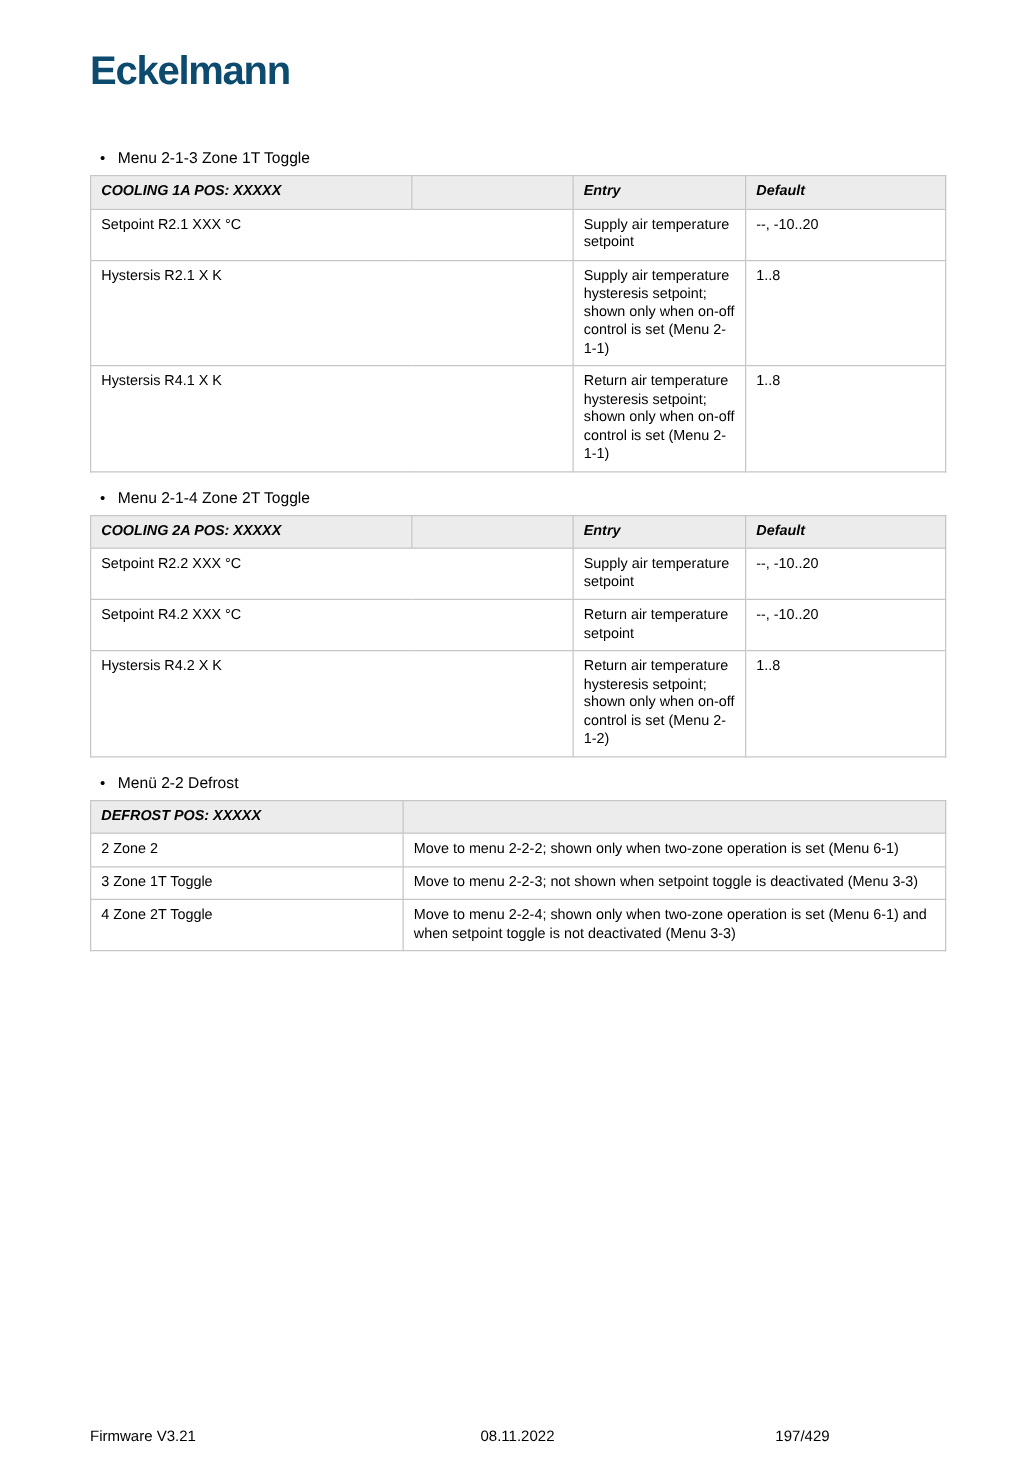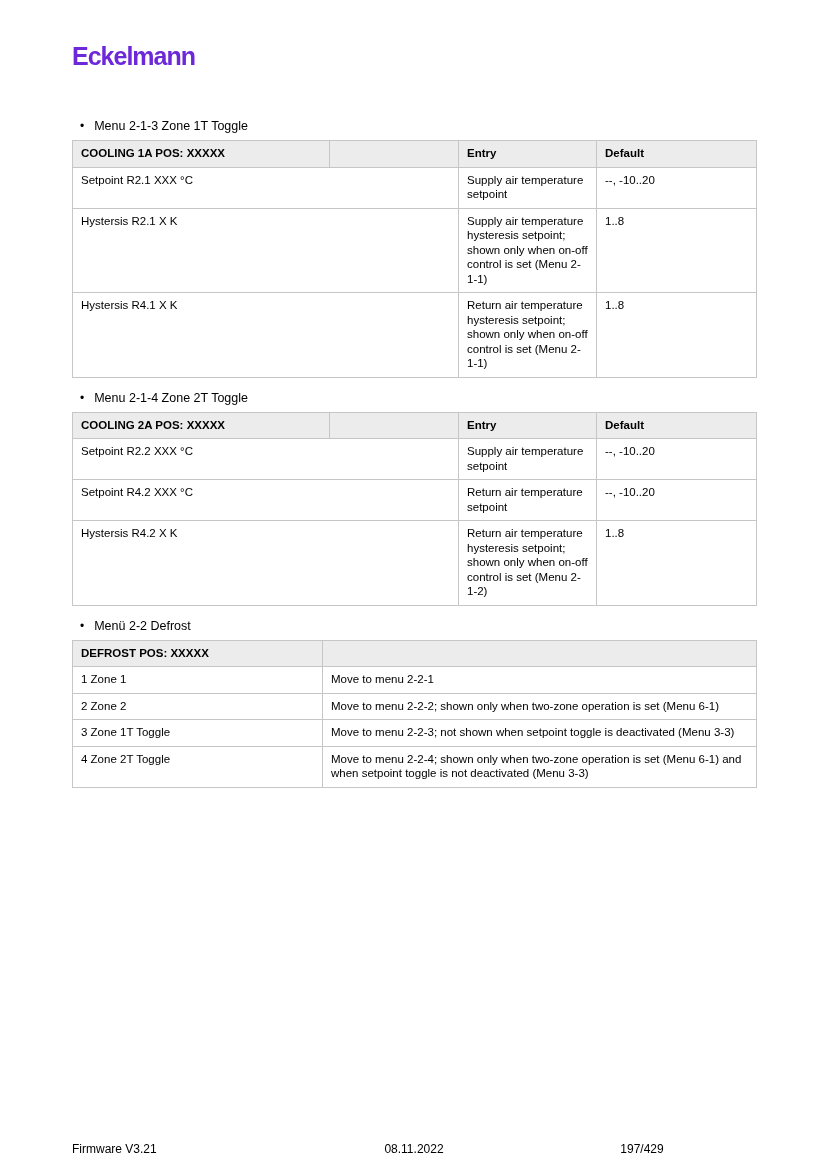--- a/index.html
+++ b/index.html
@@ -7,24 +7,24 @@
   body { font-family: "Liberation Sans", sans-serif; color: #000; }
   .page {
     position: relative;
     width: 827px;
     height: 1169px;
     background: #fff;
     overflow: hidden;
   }
   .logo {
     margin: 38px 0 0 72px;
-    font-size: 25px;
+    font-size: 32px;
     font-weight: bold;
     letter-spacing: -1px;
-    color: #6d28d9;
+    color: #0c4a6e;
     line-height: 36px;
   }
   .content { margin-left: 72px; width: 684px; }
   .section-heading {
     display: flex;
     align-items: baseline;
     font-size: 12.5px;
     line-height: 17px;
     color: #000;
     margin-top: 12px;
@@ -45,20 +45,21 @@
     vertical-align: top;
     text-align: left;
     padding: 5px 8px 6px 8px;
     font-weight: normal;
     word-wrap: break-word;
   }
   thead th {
     background: #ececec;
     font-weight: bold;
     height: 25px;
+    font-style: italic;
   }
   .row-min { height: 25px; }
   .footer {
     position: absolute;
     top: 1142px;
     left: 72px;
     width: 684px;
     display: flex;
     font-size: 12px;
     line-height: 15px;
@@ -162,24 +163,20 @@
           <col style="width:434px">
         </colgroup>
       <thead>
         <tr>
           <th>DEFROST POS: XXXXX</th>
           <th></th>
         </tr>
       </thead>
       <tbody>
         <tr class="row-min">
-          <td>1 Zone 1</td>
-          <td>Move to menu 2-2-1</td>
-        </tr>
-        <tr class="row-min">
           <td>2 Zone 2</td>
           <td>Move to menu 2-2-2; shown only when two-zone operation is set (Menu 6-1)</td>
         </tr>
         <tr class="row-min">
           <td>3 Zone 1T Toggle</td>
           <td>Move to menu 2-2-3; not shown when setpoint toggle is deactivated (Menu 3-3)</td>
         </tr>
         <tr class="row-min">
           <td>4 Zone 2T Toggle</td>
           <td>Move to menu 2-2-4; shown only when two-zone operation is set (Menu 6-1) and when setpoint toggle is not deactivated (Menu 3-3)</td>

